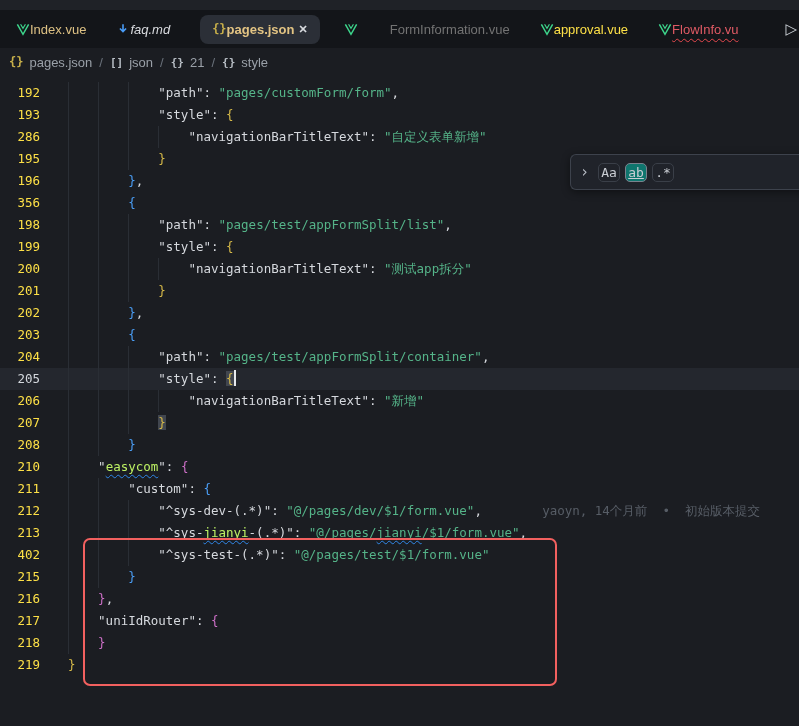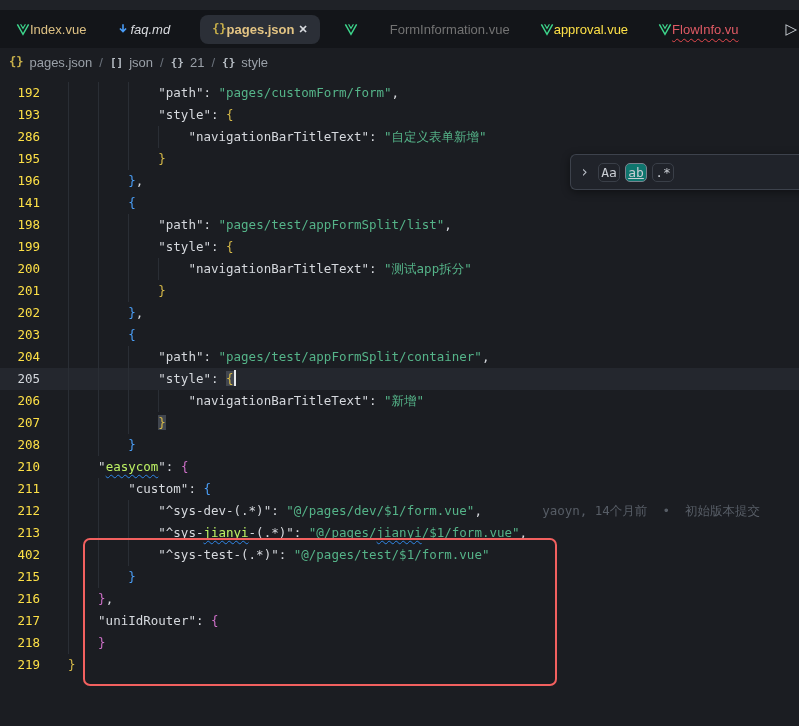--- a/index.html
+++ b/index.html
@@ -154,21 +154,21 @@
       </span>
     </div>
 
   <div class="editor" id="editor">
     <div id="code">
         <div class="line"><span class="gutter">192</span><span class="ind"></span><span class="ind"></span><span class="ind"></span><span class="tok-k">"path"</span><span class="tok-p">: </span><span class="tok-s">"pages/customForm/form"</span><span class="tok-p">,</span></div>
         <div class="line"><span class="gutter">193</span><span class="ind"></span><span class="ind"></span><span class="ind"></span><span class="tok-k">"style"</span><span class="tok-p">: </span><span class="tok-y">{</span></div>
         <div class="line"><span class="gutter">286</span><span class="ind"></span><span class="ind"></span><span class="ind"></span><span class="ind"></span><span class="tok-k">"navigationBarTitleText"</span><span class="tok-p">: </span><span class="tok-s">"自定义表单新增"</span></div>
         <div class="line"><span class="gutter">195</span><span class="ind"></span><span class="ind"></span><span class="ind"></span><span class="tok-y">}</span></div>
         <div class="line"><span class="gutter">196</span><span class="ind"></span><span class="ind"></span><span class="tok-b">}</span><span class="tok-p">,</span></div>
-        <div class="line"><span class="gutter">141</span><span class="ind"></span><span class="ind"></span><span class="tok-b">{</span></div>
+        <div class="line"><span class="gutter">356</span><span class="ind"></span><span class="ind"></span><span class="tok-b">{</span></div>
         <div class="line"><span class="gutter">198</span><span class="ind"></span><span class="ind"></span><span class="ind"></span><span class="tok-k">"path"</span><span class="tok-p">: </span><span class="tok-s">"pages/test/appFormSplit/list"</span><span class="tok-p">,</span></div>
         <div class="line"><span class="gutter">199</span><span class="ind"></span><span class="ind"></span><span class="ind"></span><span class="tok-k">"style"</span><span class="tok-p">: </span><span class="tok-y">{</span></div>
         <div class="line"><span class="gutter">200</span><span class="ind"></span><span class="ind"></span><span class="ind"></span><span class="ind"></span><span class="tok-k">"navigationBarTitleText"</span><span class="tok-p">: </span><span class="tok-s">"测试app拆分"</span></div>
         <div class="line"><span class="gutter">201</span><span class="ind"></span><span class="ind"></span><span class="ind"></span><span class="tok-y">}</span></div>
         <div class="line"><span class="gutter">202</span><span class="ind"></span><span class="ind"></span><span class="tok-b">}</span><span class="tok-p">,</span></div>
         <div class="line"><span class="gutter">203</span><span class="ind"></span><span class="ind"></span><span class="tok-b">{</span></div>
         <div class="line"><span class="gutter">204</span><span class="ind"></span><span class="ind"></span><span class="ind"></span><span class="tok-k">"path"</span><span class="tok-p">: </span><span class="tok-s">"pages/test/appFormSplit/container"</span><span class="tok-p">,</span></div>
         <div class="line cur-line"><span class="gutter active">205</span><span class="ind"></span><span class="ind"></span><span class="ind"></span><span class="tok-k">"style"</span><span class="tok-p">: </span><span class="tok-ym">{</span><span class="tok-cur"></span></div>
         <div class="line"><span class="gutter">206</span><span class="ind"></span><span class="ind"></span><span class="ind"></span><span class="ind"></span><span class="tok-k">"navigationBarTitleText"</span><span class="tok-p">: </span><span class="tok-s">"新增"</span></div>
         <div class="line"><span class="gutter">207</span><span class="ind"></span><span class="ind"></span><span class="ind"></span><span class="tok-ym">}</span></div>

